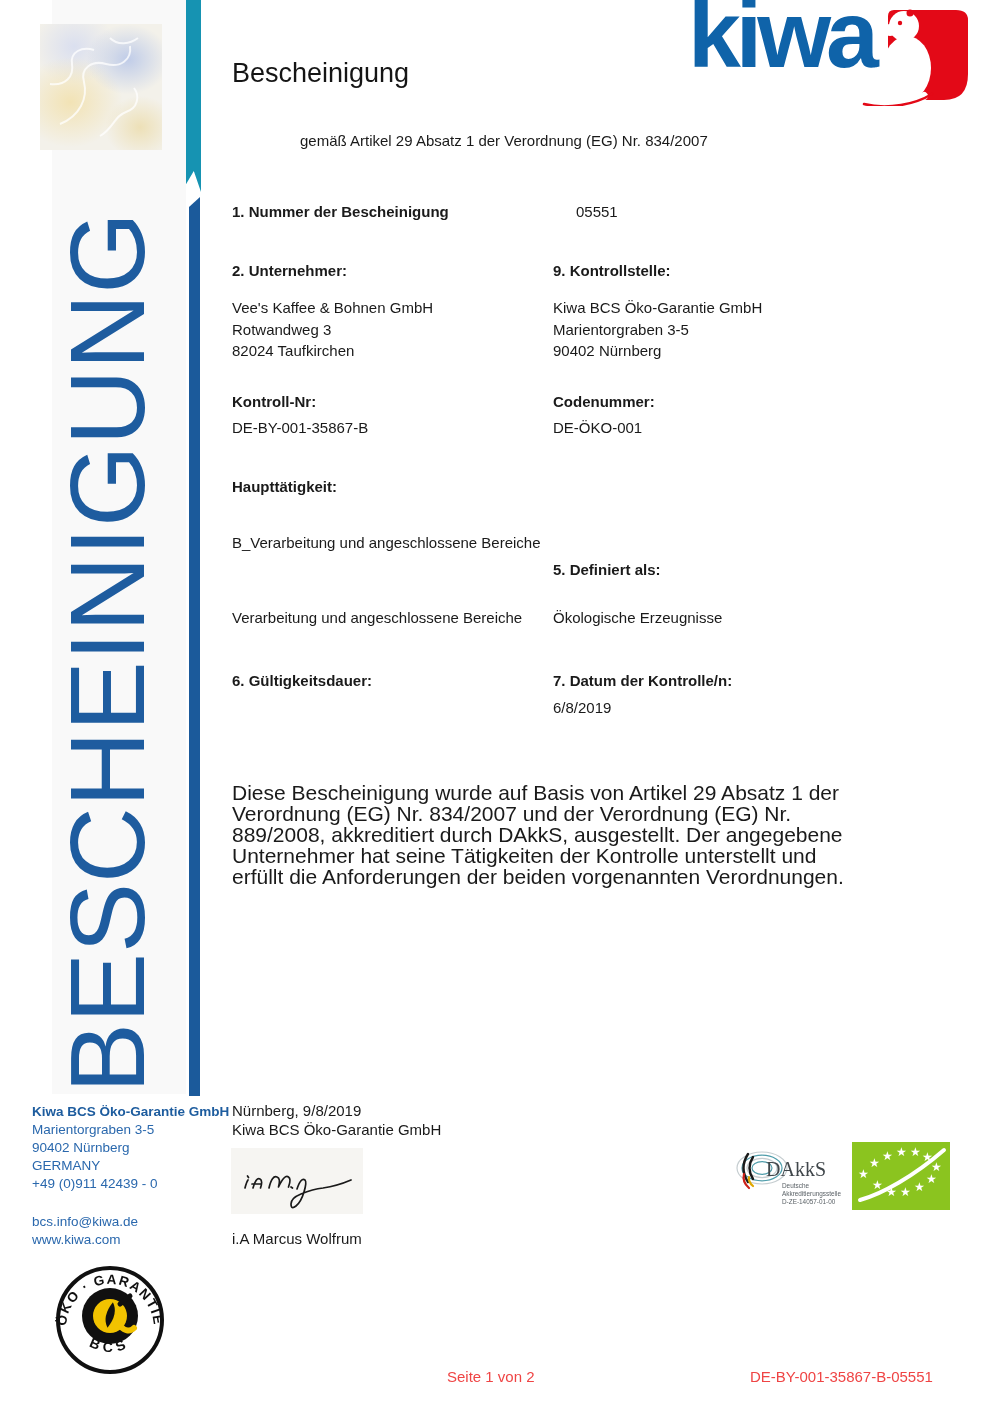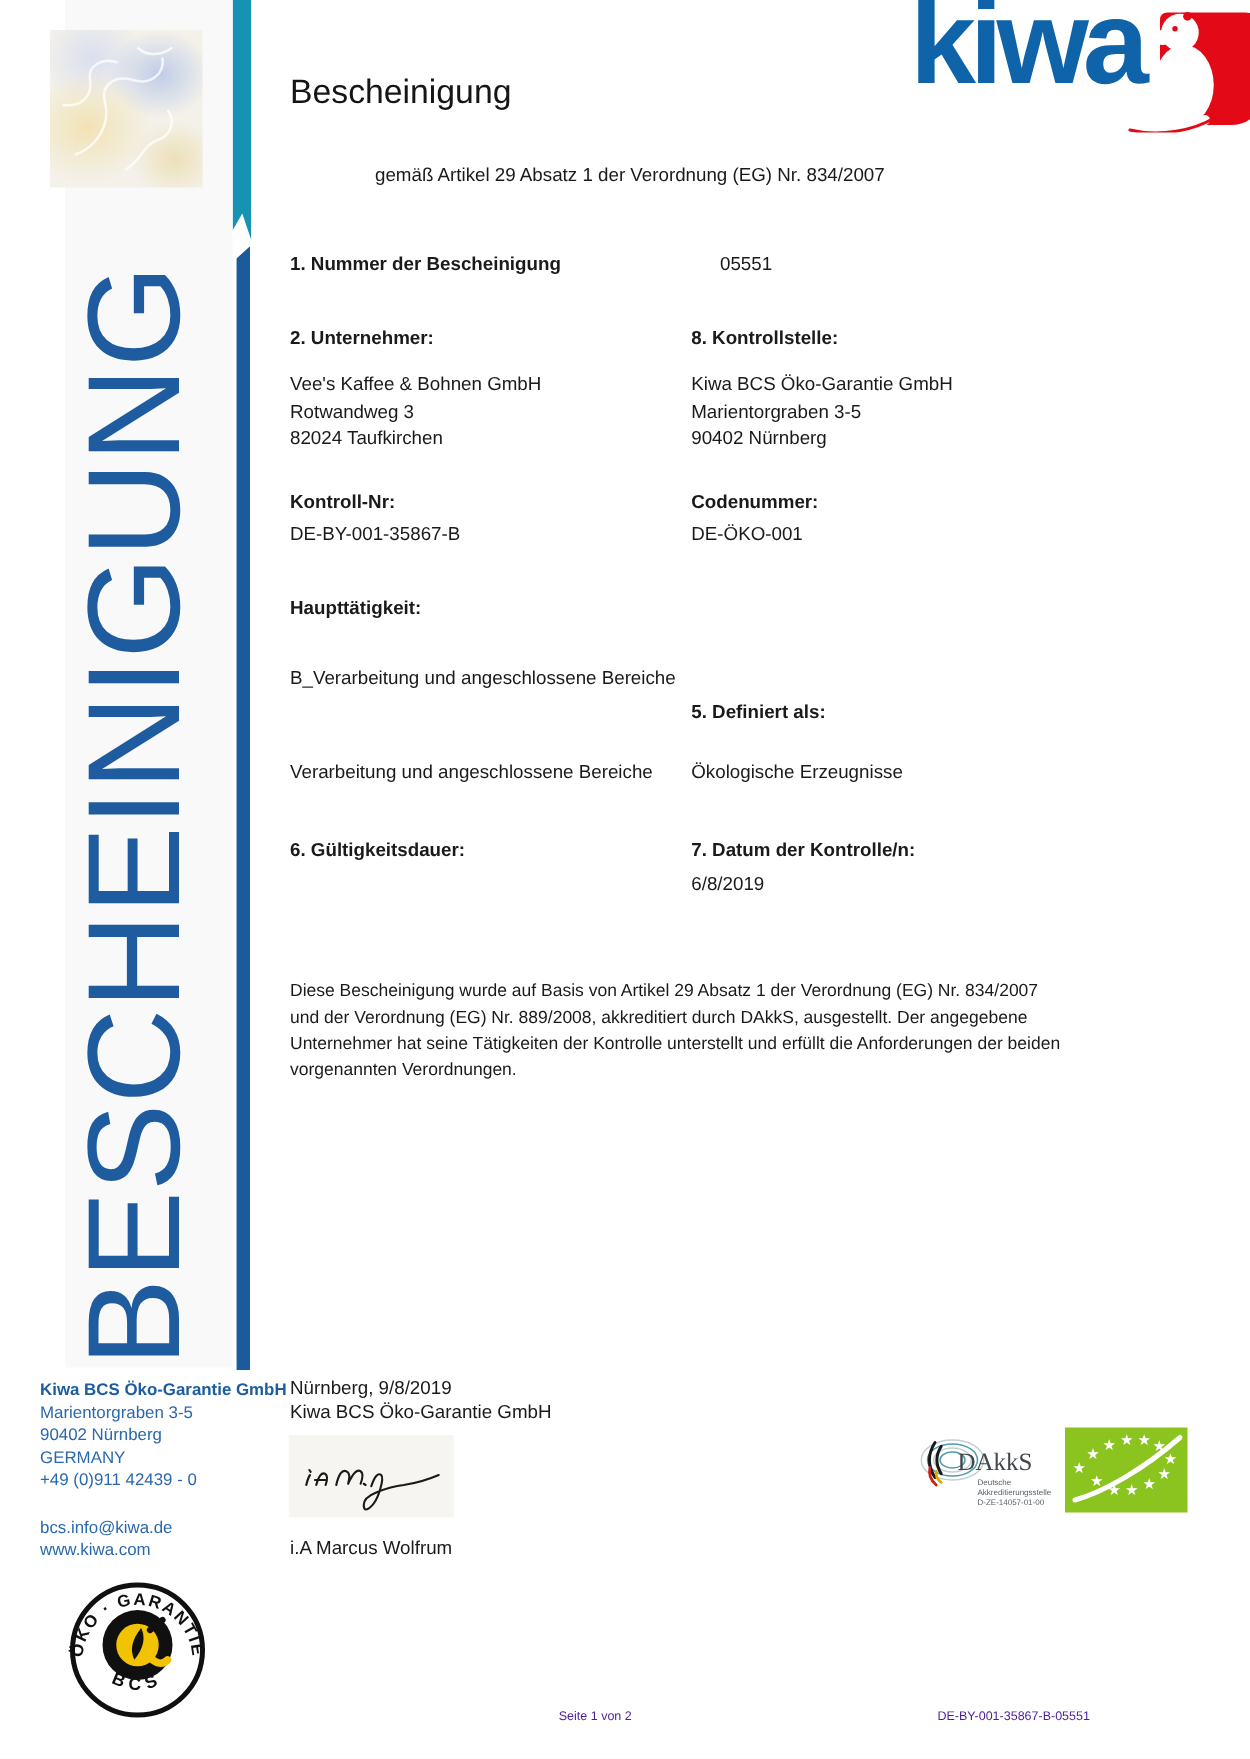--- a/index.html
+++ b/index.html
@@ -18,32 +18,32 @@
   .bar-teal{left:186px;top:0;width:15px;height:192px;background:#1693b2;
     clip-path:polygon(0 0,100% 0,100% 100%,52% 89%,0 96%);}
   .bar-blue{left:189px;top:197px;width:11px;height:899px;background:#1b5a9b;
     clip-path:polygon(0 10px,100% 0,100% 100%,0 100%);}
   .vertical-title{left:52px;top:1093px;width:900px;height:118px;
     transform:rotate(-90deg);transform-origin:0 0;
     font-size:105px;font-weight:400;letter-spacing:0;color:#1e5c9f;white-space:nowrap;line-height:112px;}
   
   .title{left:232px;top:58px;font-size:27px;font-weight:400;color:#151515;margin:0;}
   .subtitle{left:300px;top:132px;font-size:15px;color:#1a1a1a;}
-  .kiwa{left:688px;top:4px;width:272px;height:104px;margin-left:40px;}
+  .kiwa{left:688px;top:4px;width:272px;height:104px;}
   .kiwa-text{position:absolute;left:0;top:-24px;font-size:95px;font-weight:bold;letter-spacing:-5px;color:#0f63a9;}
   .kiwa-beaver{position:absolute;left:172px;top:2px;}
   
   .lbl{font-size:15px;font-weight:bold;white-space:pre-line;line-height:21.5px;}
   .val{font-size:15px;white-space:pre-line;line-height:21.5px;}
-  .para{font-size:14px;line-height:21px;width:620px;}
+  .para{font-size:21px;line-height:21px;width:620px;}
   
   .f-blue{color:#2a68ad;font-size:13.5px;line-height:18px;white-space:pre-line;}
   .f-blue.bold{font-weight:bold;color:#1d5c9e;}
   .sig-box{left:231px;top:1148px;width:132px;height:66px;background:#f6f5f2;}
-  .footer-text{font-size:10px;color:#4c1d95;}
+  .footer-text{font-size:15px;color:#ef4444;}
   .eu-box{left:852px;top:1142px;width:98px;height:68px;background:#8bc41f;}
   .eu-box span{position:absolute;color:#fff;font-size:12px;line-height:12px;}
   .dakks{left:736px;top:1144px;width:120px;height:78px;background:#fff;}
 </style>
 </head>
 <body>
 
 <div class="page">
 
   <div class="abs col-bg"></div>
@@ -78,21 +78,21 @@
     </svg>
   </div>
 
   <h1 class="abs title">Bescheinigung</h1>
   <div class="abs subtitle">gemäß Artikel 29 Absatz 1 der Verordnung (EG) Nr. 834/2007</div>
 
   <div class="abs lbl" style="left:232px;top:201px">1. Nummer der Bescheinigung</div>
   <div class="abs val" style="left:576px;top:201px">05551</div>
 
   <div class="abs lbl" style="left:232px;top:260px">2. Unternehmer:</div>
-  <div class="abs lbl" style="left:553px;top:260px">8. Kontrollstelle:</div>
+  <div class="abs lbl" style="left:553px;top:260px">9. Kontrollstelle:</div>
   <div class="abs val" style="left:232px;top:297px">Vee's Kaffee &amp; Bohnen GmbH
 Rotwandweg 3
 82024 Taufkirchen</div>
   <div class="abs val" style="left:553px;top:297px">Kiwa BCS Öko-Garantie GmbH
 Marientorgraben 3-5
 90402 Nürnberg</div>
 
   <div class="abs lbl" style="left:232px;top:391px">Kontroll-Nr:</div>
   <div class="abs lbl" style="left:553px;top:391px">Codenummer:</div>
   <div class="abs val" style="left:232px;top:417px">DE-BY-001-35867-B</div>

